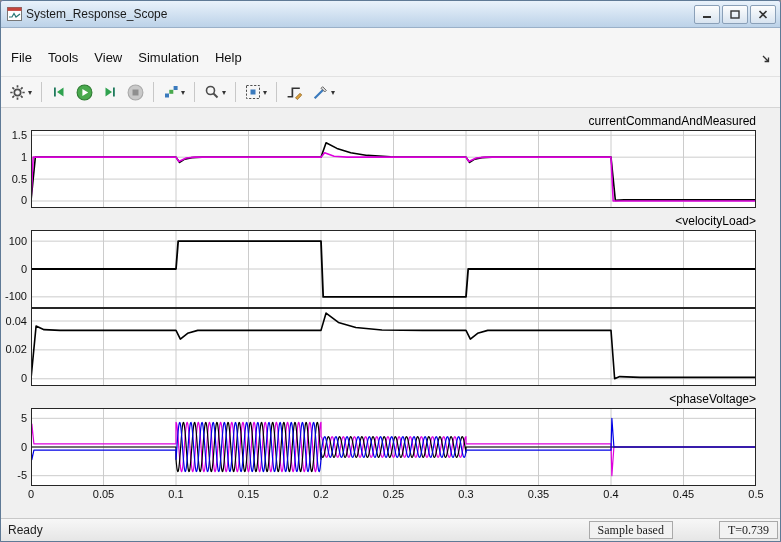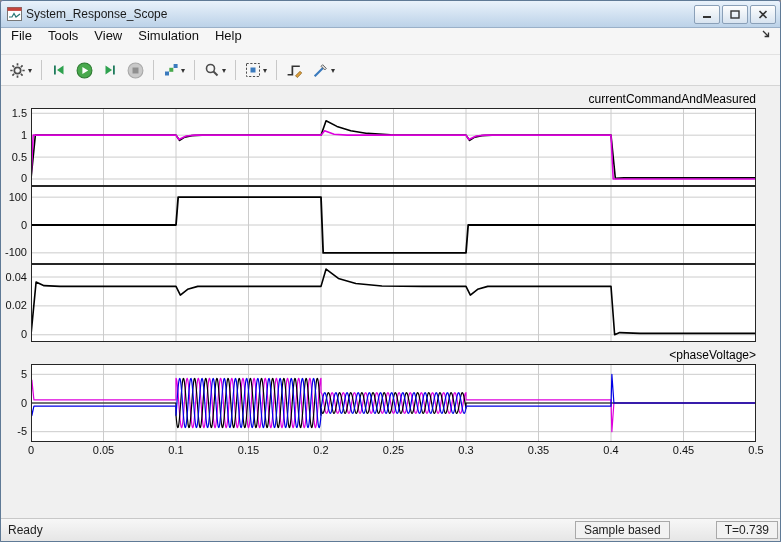--- a/index.html
+++ b/index.html
@@ -14,22 +14,22 @@
   }
   .app-icon{display:inline-flex;margin:0 4px 0 2px;}
   .title{font-size:12px;color:#1a1a1a;flex:1 1 auto;}
   .winbtns{display:flex;gap:2px;}
   .winbtn{
     width:24px;height:17px;display:inline-flex;align-items:center;justify-content:center;
     border:1px solid #8aa0b8;border-radius:2px;background:linear-gradient(#fdfdfd,#d8e4f0);
     cursor:default;
   }
   .menubar{
-    height:26px;flex:0 0 26px;display:flex;align-items:flex-start;background:#f6f6f6;
-    border-bottom:1px solid #e2e2e2;padding:0 2px;font-size:13px;color:#111;
+    height:26px;flex:0 0 26px;display:flex;align-items:flex-end;background:#f6f6f6;
+    border-bottom:1px solid #e2e2e2;padding:11px 2px;font-size:13px;color:#111;
   }
   .menu-item{padding:4px 8px;}
   .menu-spacer{flex:1 1 auto;}
   .dock-arrow{padding:0 6px;display:inline-flex;}
   .toolbar{
     height:30px;flex:0 0 30px;display:flex;align-items:center;background:#f6f6f6;
     border-bottom:1px solid #d5d5d5;padding:0 4px;gap:1px;
   }
   .tb-btn{display:inline-flex;align-items:center;padding:3px 3px;border:1px solid transparent;border-radius:2px;}
   .tb-caret{font-size:8px;color:#333;margin-left:2px;}
@@ -42,21 +42,21 @@
   .plot svg{display:block;}
   .xlabels svg{display:block;}
   .statusbar{
     height:22px;flex:0 0 22px;display:flex;align-items:center;font-size:12px;color:#222;
     background:linear-gradient(#f7f7f7,#e6e6e6);border-top:1px solid #c8c8c8;padding:0 2px;gap:44px;
   }
   .status-left{padding-left:5px;}
   .status-spacer{flex:1 1 auto;}
   .status-box{
     border:1px solid #a9a9a9;background:#f2f2f2;height:16px;line-height:16px;
-    padding:0 8px;margin-left:2px;font-size:12px;color:#222;
+    padding:0 8px;margin-left:2px;font-size:12px;color:#222;font-family:Liberation Serif, serif;
   }
 </style>
 </head>
 <body>
 
 <div class="window">
 
   <div class="titlebar">
     <span class="app-icon">
       <svg width="15" height="14" viewBox="0 0 15 14">
@@ -215,20 +215,21 @@
           <polyline points="30.00,70.99 34.35,27.17 175.00,27.17 178.63,32.43 183.70,29.14 190.95,27.61 201.10,27.17 320.00,27.17 325.07,12.71 335.95,18.40 349.73,22.79 366.40,25.42 389.60,26.73 421.50,27.17 465.00,27.17 468.63,32.43 473.70,29.14 480.95,27.61 491.10,27.17 610.00,27.17 614.35,70.33 623.05,69.89 755.00,69.89" fill="none" stroke="#000000" stroke-width="1.6" stroke-linejoin="round" clip-path="url(#clip0)"></polyline>
           <polyline points="30.00,70.99 32.17,27.17 175.00,27.17 177.90,31.55 185.15,28.04 193.85,27.17 320.00,27.17 323.63,22.79 333.05,26.29 346.10,27.17 465.00,27.17 467.90,31.55 475.15,28.04 483.85,27.17 610.00,27.17 612.18,70.99 755.00,70.99" fill="none" stroke="#dd00dd" stroke-width="1.6" stroke-linejoin="round" clip-path="url(#clip0)"></polyline>
           <rect x="30.5" y="0.5" width="724" height="77" fill="none" stroke="#262626" stroke-width="1"></rect>
           <text x="26" y="74.48876404494382" text-anchor="end" font-size="11" fill="#111" font-family="Liberation Sans, sans-serif">0</text>
           <text x="26" y="52.57865168539327" text-anchor="end" font-size="11" fill="#111" font-family="Liberation Sans, sans-serif">0.5</text>
           <text x="26" y="30.6685393258427" text-anchor="end" font-size="11" fill="#111" font-family="Liberation Sans, sans-serif">1</text>
           <text x="26" y="8.758426966292138" text-anchor="end" font-size="11" fill="#111" font-family="Liberation Sans, sans-serif">1.5</text>
         </svg>
       </div>
       <div class="plot">
+        <div class="plot-title">&lt;velocityLoad&gt;</div>
         <svg width="779" height="78">
           <rect x="30.5" y="0.5" width="724" height="77" fill="#ffffff" stroke="none"></rect>
           <line x1="102.5" y1="1" x2="102.5" y2="77" stroke="#cccccc" stroke-width="1"></line>
           <line x1="175" y1="1" x2="175" y2="77" stroke="#cccccc" stroke-width="1"></line>
           <line x1="247.5" y1="1" x2="247.5" y2="77" stroke="#cccccc" stroke-width="1"></line>
           <line x1="320" y1="1" x2="320" y2="77" stroke="#cccccc" stroke-width="1"></line>
           <line x1="392.5" y1="1" x2="392.5" y2="77" stroke="#cccccc" stroke-width="1"></line>
           <line x1="465" y1="1" x2="465" y2="77" stroke="#cccccc" stroke-width="1"></line>
           <line x1="537.5" y1="1" x2="537.5" y2="77" stroke="#cccccc" stroke-width="1"></line>
           <line x1="610" y1="1" x2="610" y2="77" stroke="#cccccc" stroke-width="1"></line>

